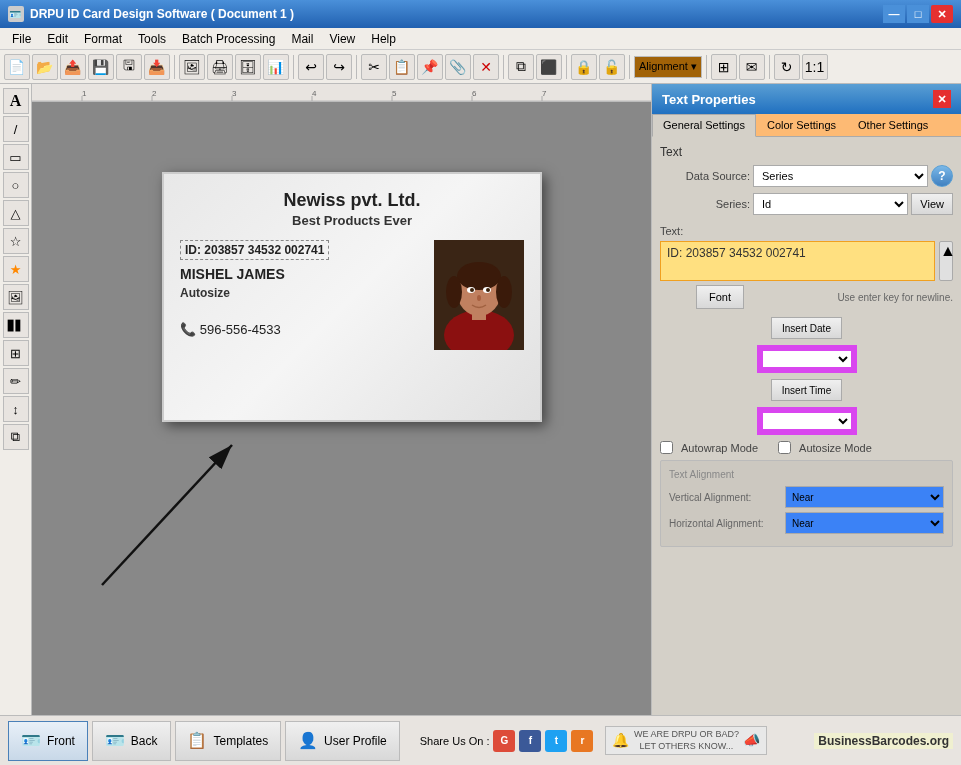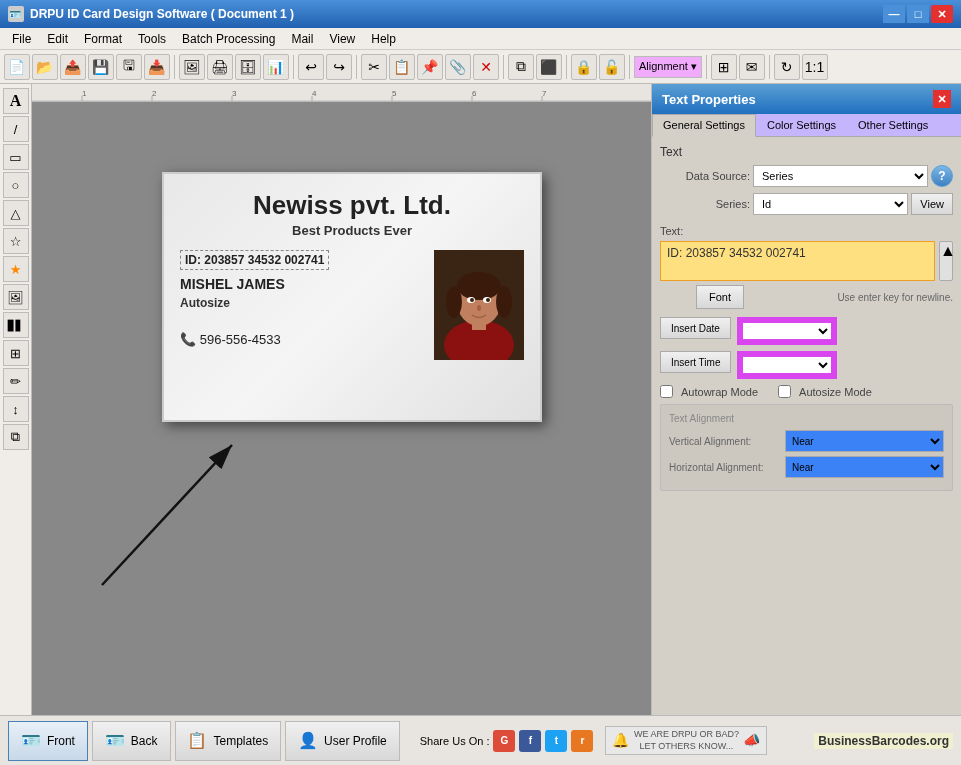--- a/index.html
+++ b/index.html
@@ -42,21 +42,21 @@
       background: #f0ede8;
       height: 34px;
       display: flex;
       align-items: center;
       padding: 0 4px;
       border-bottom: 1px solid #bbb;
       gap: 2px;
     }
     .tb-icon { width: 26px; height: 26px; background: #e8e4e0; border: 1px solid #bbb; border-radius: 2px; display: flex; align-items: center; justify-content: center; cursor: pointer; font-size: 14px; }
     .tb-separator { width: 1px; height: 24px; background: #bbb; margin: 0 2px; }
-    .tb-dropdown { height: 22px; padding: 0 4px; border: 1px solid #bbb; background: #f0abfc; font-size: 11px; cursor: pointer; display: flex; align-items: center; gap: 2px; }
+    .tb-dropdown { height: 22px; padding: 0 4px; border: 1px solid #bbb; background: #a16207; font-size: 11px; cursor: pointer; display: flex; align-items: center; gap: 2px; }
 
     
     .main-layout {
       display: flex;
       height: calc(765px - 28px - 22px - 34px - 50px);
     }
 
     
     .left-toolbar {
       width: 32px;
@@ -100,21 +100,21 @@
       height: 250px;
       background: linear-gradient(135deg, #e8e8e8, #f5f5f5, #e0e0e0);
       border: 2px solid #ccc;
       box-shadow: 4px 4px 12px rgba(0,0,0,0.5);
       position: absolute;
       top: 70px;
       left: 130px;
       padding: 16px;
       font-family: Arial, sans-serif;
     }
-    .card-title { text-align: center; font-size: 26px; font-weight: bold; color: #222; }
+    .card-title { text-align: center; font-size: 18px; font-weight: bold; color: #222; }
     .card-subtitle { text-align: center; font-size: 13px; font-weight: bold; color: #333; margin-top: 2px; }
     .card-body { display: flex; margin-top: 12px; gap: 10px; }
     .card-info { flex: 1; }
     .card-id { font-size: 12px; font-weight: bold; color: #222; border: 1px dashed #888; padding: 2px 4px; display: inline-block; }
     .card-name { font-size: 14px; font-weight: bold; color: #222; margin-top: 6px; }
     .card-role { font-size: 12px; font-weight: bold; color: #333; margin-top: 4px; }
     .card-photo { width: 90px; height: 110px; background: #555; overflow: hidden; }
     .card-phone { margin-top: 22px; font-size: 13px; color: #222; }
 
     
@@ -129,35 +129,35 @@
       background: linear-gradient(to bottom, #5a9fd4, #2070c0);
       color: white;
       font-size: 13px;
       font-weight: bold;
       padding: 6px 10px;
       display: flex;
       align-items: center;
       justify-content: space-between;
     }
     .panel-close { width: 18px; height: 18px; background: #e53030; border: none; color: white; font-weight: bold; cursor: pointer; display: flex; align-items: center; justify-content: center; font-size: 11px; }
-    .panel-tabs { display: flex; background: #c4b5fd; border-bottom: 1px solid #aaa; }
+    .panel-tabs { display: flex; background: #fdba74; border-bottom: 1px solid #aaa; }
     .panel-tab { padding: 4px 10px; font-size: 11px; cursor: pointer; border: 1px solid transparent; }
     .panel-tab.active { background: #d4d0c8; border: 1px solid #aaa; border-bottom: 1px solid #d4d0c8; margin-bottom: -1px; }
     .panel-content { padding: 8px; flex: 1; overflow-y: auto; }
     .form-label { font-size: 11px; color: #333; margin-bottom: 2px; }
     .form-row { display: flex; align-items: center; gap: 3px; margin-bottom: 6px; }
     .form-row label { font-size: 11px; width: 90px; text-align: right; color: #444; }
     .form-select { height: 22px; border: 1px solid #aaa; background: white; font-size: 11px; flex: 1; padding: 0 4px; }
     .form-btn { height: 22px; padding: 0 8px; border: 1px solid #aaa; background: linear-gradient(to bottom, #f0f0f0, #d8d8d8); font-size: 11px; cursor: pointer; }
     .form-btn-help { width: 22px; height: 22px; border: 1px solid #5a9fd4; background: linear-gradient(to bottom, #7ab8e8, #4080c0); color: white; font-weight: bold; font-size: 12px; cursor: pointer; display: flex; align-items: center; justify-content: center; border-radius: 50%; }
     .text-input-area { width: 100%; border: 1px solid #f0a020; background: #ffe080; padding: 4px 6px; font-size: 12px; min-height: 40px; font-family: Arial; color: #333; }
 
     .font-btn { height: 24px; padding: 0 12px; border: 1px solid #aaa; background: linear-gradient(to bottom, #f0f0f0, #d8d8d8); font-size: 11px; cursor: pointer; }
 
-    .insert-row { display: flex; align-items: flex-start; gap: 6px; margin-bottom: 6px; }
+    .insert-row { display: flex; align-items: center; gap: 6px; margin-bottom: 6px; flex-direction: column; }
     .insert-btn { height: 22px; padding: 0 10px; border: 1px solid #aaa; background: linear-gradient(to bottom, #f0f0f0, #d8d8d8); font-size: 10px; cursor: pointer; }
     .insert-select { height: 22px; border: 6px solid #d946ef; background: white; font-size: 10px; padding: 8px 2px; width: 100px; }
 
     .checkbox-row { display: flex; align-items: center; gap: 8px; margin: 6px 0; }
     .checkbox-label { font-size: 11px; color: #444; }
 
     .section-box { border: 1px solid #bbb; padding: 8px; margin-top: 6px; background: #ccc8c0; border-radius: 2px; }
     .section-title { font-size: 10px; color: #888; margin-bottom: 6px; }
     .align-row { display: flex; align-items: center; gap: 6px; margin-bottom: 4px; }
     .align-label { font-size: 10px; color: #666; width: 110px; }

